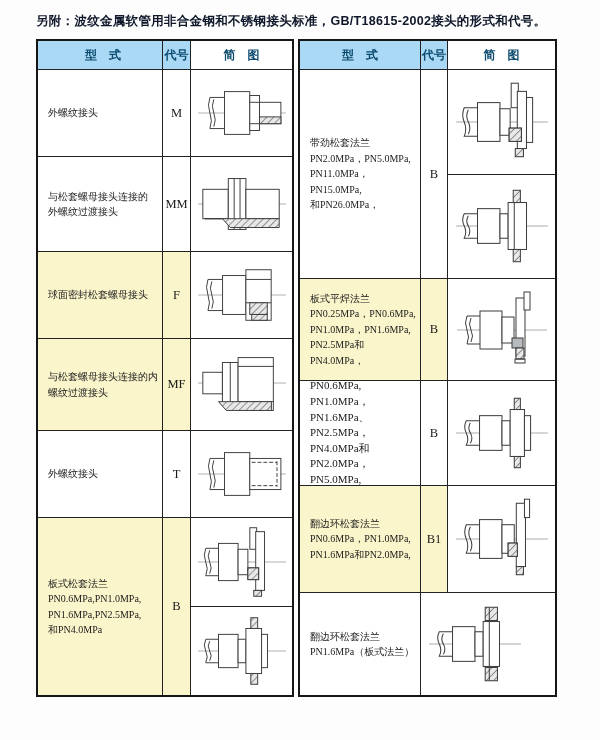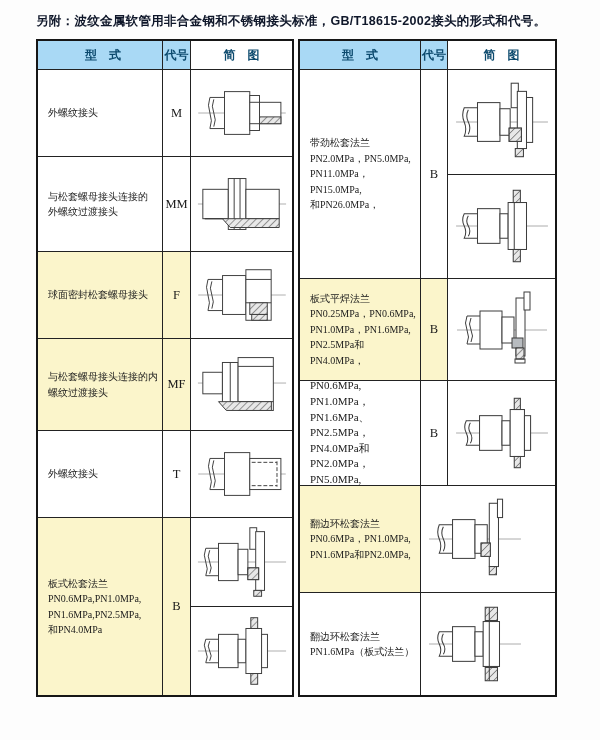--- a/index.html
+++ b/index.html
@@ -307,20 +307,21 @@
           <rect class="ht" x="60" y="63" width="6" height="11"></rect>
         </svg>
       </div>
         </div>
     </div>
 
     <div class="row" style="height:106px">
       <div class="cell type hl">翻边环松套法兰
 PN0.6MPa，PN1.0MPa,
 PN1.6MPa和PN2.0MPa,</div>
+      <div class="cell code hl">B1</div>
       <div class="cell diag">
           <div class="dbox">
         <svg class="fig" width="98" height="82" viewBox="0 0 96 80">
           <line class="cl" x1="3" y1="40" x2="93" y2="40"></line>
           <path class="sn" d="M26 26 H13 Q10 33 13 40 Q16 47 13 54 H26"></path>
           <path class="sn" d="M17 28 Q14 34 17 40 Q20 46 17 52"></path>
           <rect class="s" x="26" y="21" width="22" height="38"></rect>
           <rect class="s" x="48" y="26" width="12" height="28"></rect>
           <rect class="s" x="62" y="5" width="9" height="62"></rect>
           <rect class="s" x="70" y="1" width="5" height="18"></rect>

